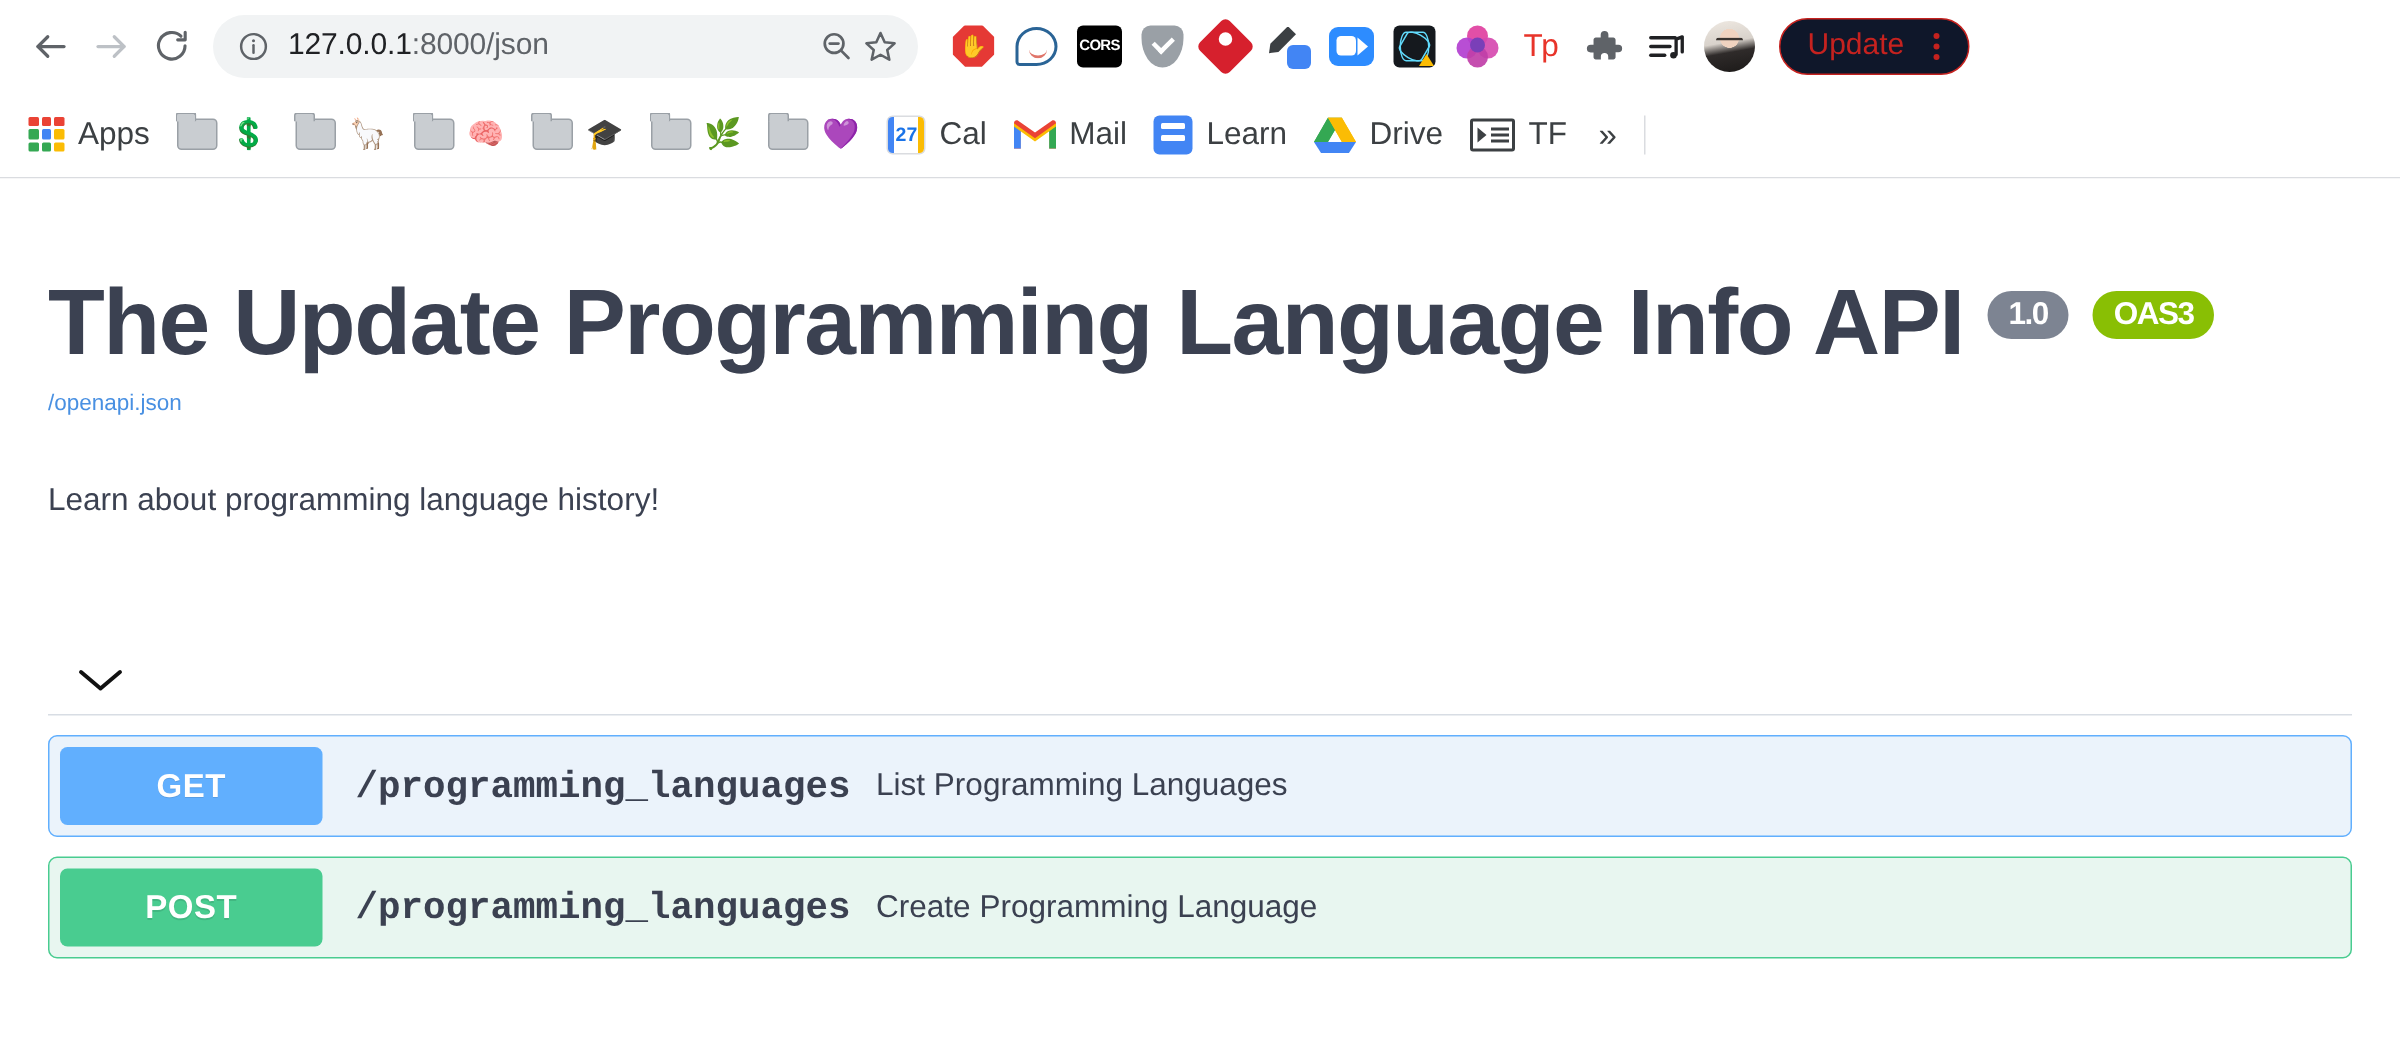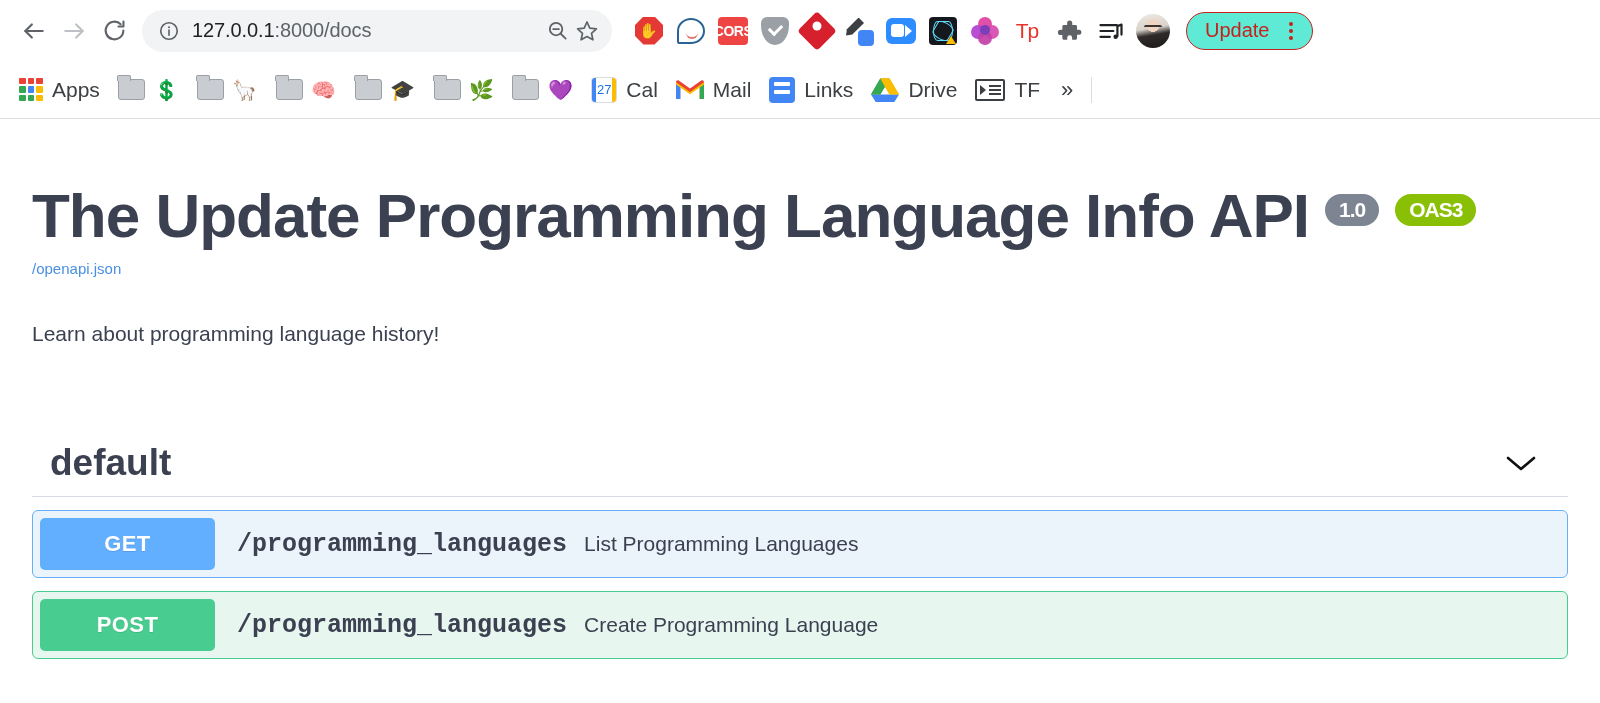--- a/index.html
+++ b/index.html
@@ -61,21 +61,21 @@
     flex: 0 0 auto;
     position: relative;
   }
 
   
   .ic-adblock { width: 28px; height: 28px; background: #e53935; border-radius: 4px;
      clip-path: polygon(30% 0,70% 0,100% 30%,100% 70%,70% 100%,30% 100%,0 70%,0 30%);
      display:flex;align-items:center;justify-content:center;color:#fff;font-size:15px;}
   .ic-bubble { width: 28px; height: 26px; border: 2.5px solid #2a6496; border-radius: 50% 50% 50% 10%/50% 50% 50% 10%; background:#fff; position:relative;}
   .ic-bubble::after{content:"";position:absolute;left:7px;top:11px;width:12px;height:6px;border-bottom:2.5px solid #e0756a;border-radius:0 0 8px 8px;}
-  .ic-cors { width: 30px; height: 28px; background:#ef4444; border-radius:4px; color:#fff; font-size:14px; font-weight:bold; display:flex;align-items:center;justify-content:center; letter-spacing:-0.5px;}
+  .ic-cors { width: 30px; height: 28px; background:#000000; border-radius:4px; color:#fff; font-size:10px; font-weight:bold; display:flex;align-items:center;justify-content:center; letter-spacing:-0.5px;}
   .ic-pocket { width: 28px; height: 28px; background:#9aa0a6; border-radius: 6px 6px 50% 50%/6px 6px 70% 70%; display:flex;align-items:flex-start;justify-content:center;}
   .ic-pocket i{display:block;width:13px;height:9px;border-left:3.5px solid #fff;border-bottom:3.5px solid #fff;transform:rotate(-45deg);margin-top:7px;}
   .ic-diamond { width:28px;height:28px;background:#d6202d;transform:rotate(45deg);border-radius:4px;position:relative;}
   .ic-diamond::after{content:"";position:absolute;left:6px;top:6px;width:9px;height:9px;background:#fff;border-radius:50%;}
   .ic-dropper { width:30px;height:30px;position:relative;}
   .ic-dropper i{position:absolute;left:2px;top:2px;width:18px;height:18px;background:#3c4043;clip-path:polygon(70% 0,100% 30%,35% 95%,0 100%,5% 65%);}
   .ic-dropper b{position:absolute;right:0;bottom:0;width:16px;height:16px;background:#4285f4;border-radius:4px;}
   .ic-zoom { width:30px;height:26px;background:#2d8cff;border-radius:6px;position:relative;}
   .ic-zoom::after{content:"";position:absolute;right:4px;top:7px;border-left:7px solid #fff;border-top:6px solid transparent;border-bottom:6px solid transparent;}
   .ic-zoom::before{content:"";position:absolute;left:5px;top:6px;width:13px;height:13px;background:#fff;border-radius:3px;}
@@ -103,21 +103,21 @@
   .avatar::after{
     content:""; position:absolute; left:8px; top:11px; width:18px; height:5px;
     border-top:2px solid #3a3430; border-radius:2px;
   }
 
   .update-btn {
     margin-left: 12px;
     height: 38px;
     border: 1.6px solid #c5221f;
     border-radius: 19px;
-    background: #5eead4;
+    background: #0f172a;
     display: flex; align-items: center;
     padding: 0 8px 0 18px;
     flex: 0 0 auto;
   }
   .update-label { color:#c5221f; font-size: 20px; }
   .kebab { width: 26px; height: 26px; display:flex;flex-direction:column;align-items:center;justify-content:center;gap:3px;margin-left:8px;}
   .kebab i { width:4px;height:4px;border-radius:50%;background:#c5221f;display:block; }
 
   
   .bookmarks {
@@ -129,21 +129,21 @@
     background: #fff;
   }
   .bm { display:flex; align-items:center; height:38px; padding:0 9px; border-radius:6px; flex:0 0 auto;justify-content:space-between; }
   .bm-label { font-size: 21px; color: #3c4043; margin-left: 9px; white-space: nowrap; }
   .apps-grid { width:24px;height:24px;display:grid;grid-template-columns:repeat(3,1fr);grid-template-rows:repeat(3,1fr);gap:2px;}
   .apps-grid i{display:block;border-radius:1px;}
   .folder { width:27px;height:21px;background:#c9cdd1;border-radius:2px 3px 3px 3px;position:relative;border:1.5px solid #9aa0a6;}
   .folder::before{content:"";position:absolute;left:-1.5px;top:-5px;width:12px;height:5px;background:#c9cdd1;border:1.5px solid #9aa0a6;border-bottom:none;border-radius:2px 2px 0 0;}
   .bm-emoji { font-size: 20px; margin-left: 9px; }
   .cal-ic{width:26px;height:26px;border-radius:4px;background:#fff;border:1.5px solid #dadce0;position:relative;overflow:hidden;
-    display:flex;align-items:center;justify-content:center;font-size:13px;font-weight:normal;color:#1a73e8;}
+    display:flex;align-items:center;justify-content:center;font-size:13px;font-weight:bold;color:#1a73e8;}
   .cal-ic::before{content:"";position:absolute;left:0;top:0;width:4px;height:100%;background:#4285f4;}
   .cal-ic::after{content:"";position:absolute;right:0;top:0;width:4px;height:100%;background:#fbbc04;}
   .gmail-ic{width:28px;height:21px;position:relative;}
   .links-ic{width:26px;height:26px;background:#4285f4;border-radius:4px;position:relative;}
   .links-ic::before{content:"";position:absolute;left:5px;top:5px;width:16px;height:4px;background:#fff;border-radius:1px;}
   .links-ic::after{content:"";position:absolute;left:5px;top:13px;width:16px;height:4px;background:#fff;border-radius:1px;box-shadow:0 0 0 0 #fff;}
   .drive-ic{width:28px;height:25px;position:relative;}
   .tf-ic{width:30px;height:22px;border:2px solid #3c4043;border-radius:2px;display:flex;align-items:center;padding-left:3px;gap:2px;}
   .tf-ic i{display:block;width:7px;height:0;border-left:6px solid #3c4043;border-top:5px solid transparent;border-bottom:5px solid transparent;}
   .tf-ic b{display:block;width:12px;height:2px;background:#3c4043;box-shadow:0 4px 0 #3c4043, 0 -4px 0 #3c4043;}
@@ -275,21 +275,21 @@
     </div>
 
     <div class="omnibox">
       <span class="omni-info">
         <svg width="22" height="22" viewBox="0 0 24 24" fill="none" stroke="currentColor" stroke-width="1.8">
           <circle cx="12" cy="12" r="9"></circle>
             <line x1="12" y1="11" x2="12" y2="16.5" stroke-linecap="round"></line>
             <circle cx="12" cy="7.8" r="1.1" fill="currentColor" stroke="none"></circle>
         </svg>
       </span>
-      <span class="omni-url"><span class="host">127.0.0.1</span><span>:8000/docs</span></span>
+      <span class="omni-url"><span class="host">127.0.0.1</span><span>:8000/json</span></span>
       <span class="omni-icon">
         <svg width="23" height="23" viewBox="0 0 24 24" fill="none" stroke="currentColor" stroke-width="1.9" stroke-linecap="round">
           <circle cx="10.5" cy="10.5" r="6.5"></circle>
             <line x1="15.4" y1="15.4" x2="20.5" y2="20.5"></line>
             <line x1="7.5" y1="10.5" x2="13.5" y2="10.5"></line>
         </svg>
       </span>
       <span class="omni-icon">
         <svg width="24" height="24" viewBox="0 0 24 24" fill="none" stroke="currentColor" stroke-width="1.7" stroke-linejoin="round">
           <polygon points="12,3 14.8,9.2 21.4,9.9 16.5,14.3 17.9,20.8 12,17.5 6.1,20.8 7.5,14.3 2.6,9.9 9.2,9.2"></polygon>
@@ -425,21 +425,21 @@
           <path d="M23.4 20V7.9L28 4.6V20z" fill="#34a853"></path>
           <path d="M0 20V4.6l4.6 3.3V20z" fill="#4285f4"></path>
           <path d="M14 14.6 4.6 7.9V20h18.8V7.9z" fill="#fff"></path>
           <path d="M0 3.2 14 13.1 28 3.2v2.2L14 15.3 0 5.4z" fill="#fbbc04"></path>
         </svg>
       </span>
       <span class="bm-label">Mail</span>
     </div>
     <div class="bm">
       <span class="links-ic"></span>
-      <span class="bm-label">Links</span>
+      <span class="bm-label">Learn</span>
     </div>
     <div class="bm">
       <span class="drive-ic">
         <svg width="28" height="25" viewBox="0 0 28 25">
           <path d="M9.3 1.5 0 17.6h9.3L18.6 1.5z" fill="#34a853"></path>
           <path d="M18.6 1.5H9.3l9.3 16.1H28z" fill="#fbbc04"></path>
           <path d="M0 17.6 4.7 25h18.6l4.7-7.4z" fill="#4285f4"></path>
           <path d="M9.3 1.5 14 9.7l-4.7 7.9H0z" fill="#34a853"></path>
           <path d="M14 9.7 9.3 1.5h9.3L28 17.6h-9.4z" fill="#fbbc04"></path>
         </svg>
@@ -466,21 +466,20 @@
           <span>The Update Programming Language Info API</span>
           <span class="badge badge-version">1.0</span>
           <span class="badge badge-oas">OAS3</span>
         </h1>
         <a class="api-link" href="#">/openapi.json</a>
         <div class="api-desc">Learn about programming language history!</div>
       </div>
 
       <div class="tag-section">
         <div class="tag-header">
-          <span class="tag-name">default</span>
           <span class="tag-chevron">
             <svg width="34" height="22" viewBox="0 0 34 22" fill="none" stroke="currentColor" stroke-width="2.6" stroke-linecap="round" stroke-linejoin="round">
               <polyline points="4,6 17,17 30,6"></polyline>
             </svg>
           </span>
         </div>
 
         <div class="op-block op-get">
           <div class="op-method m-get">GET</div>
           <div class="op-path">/programming_languages</div>

